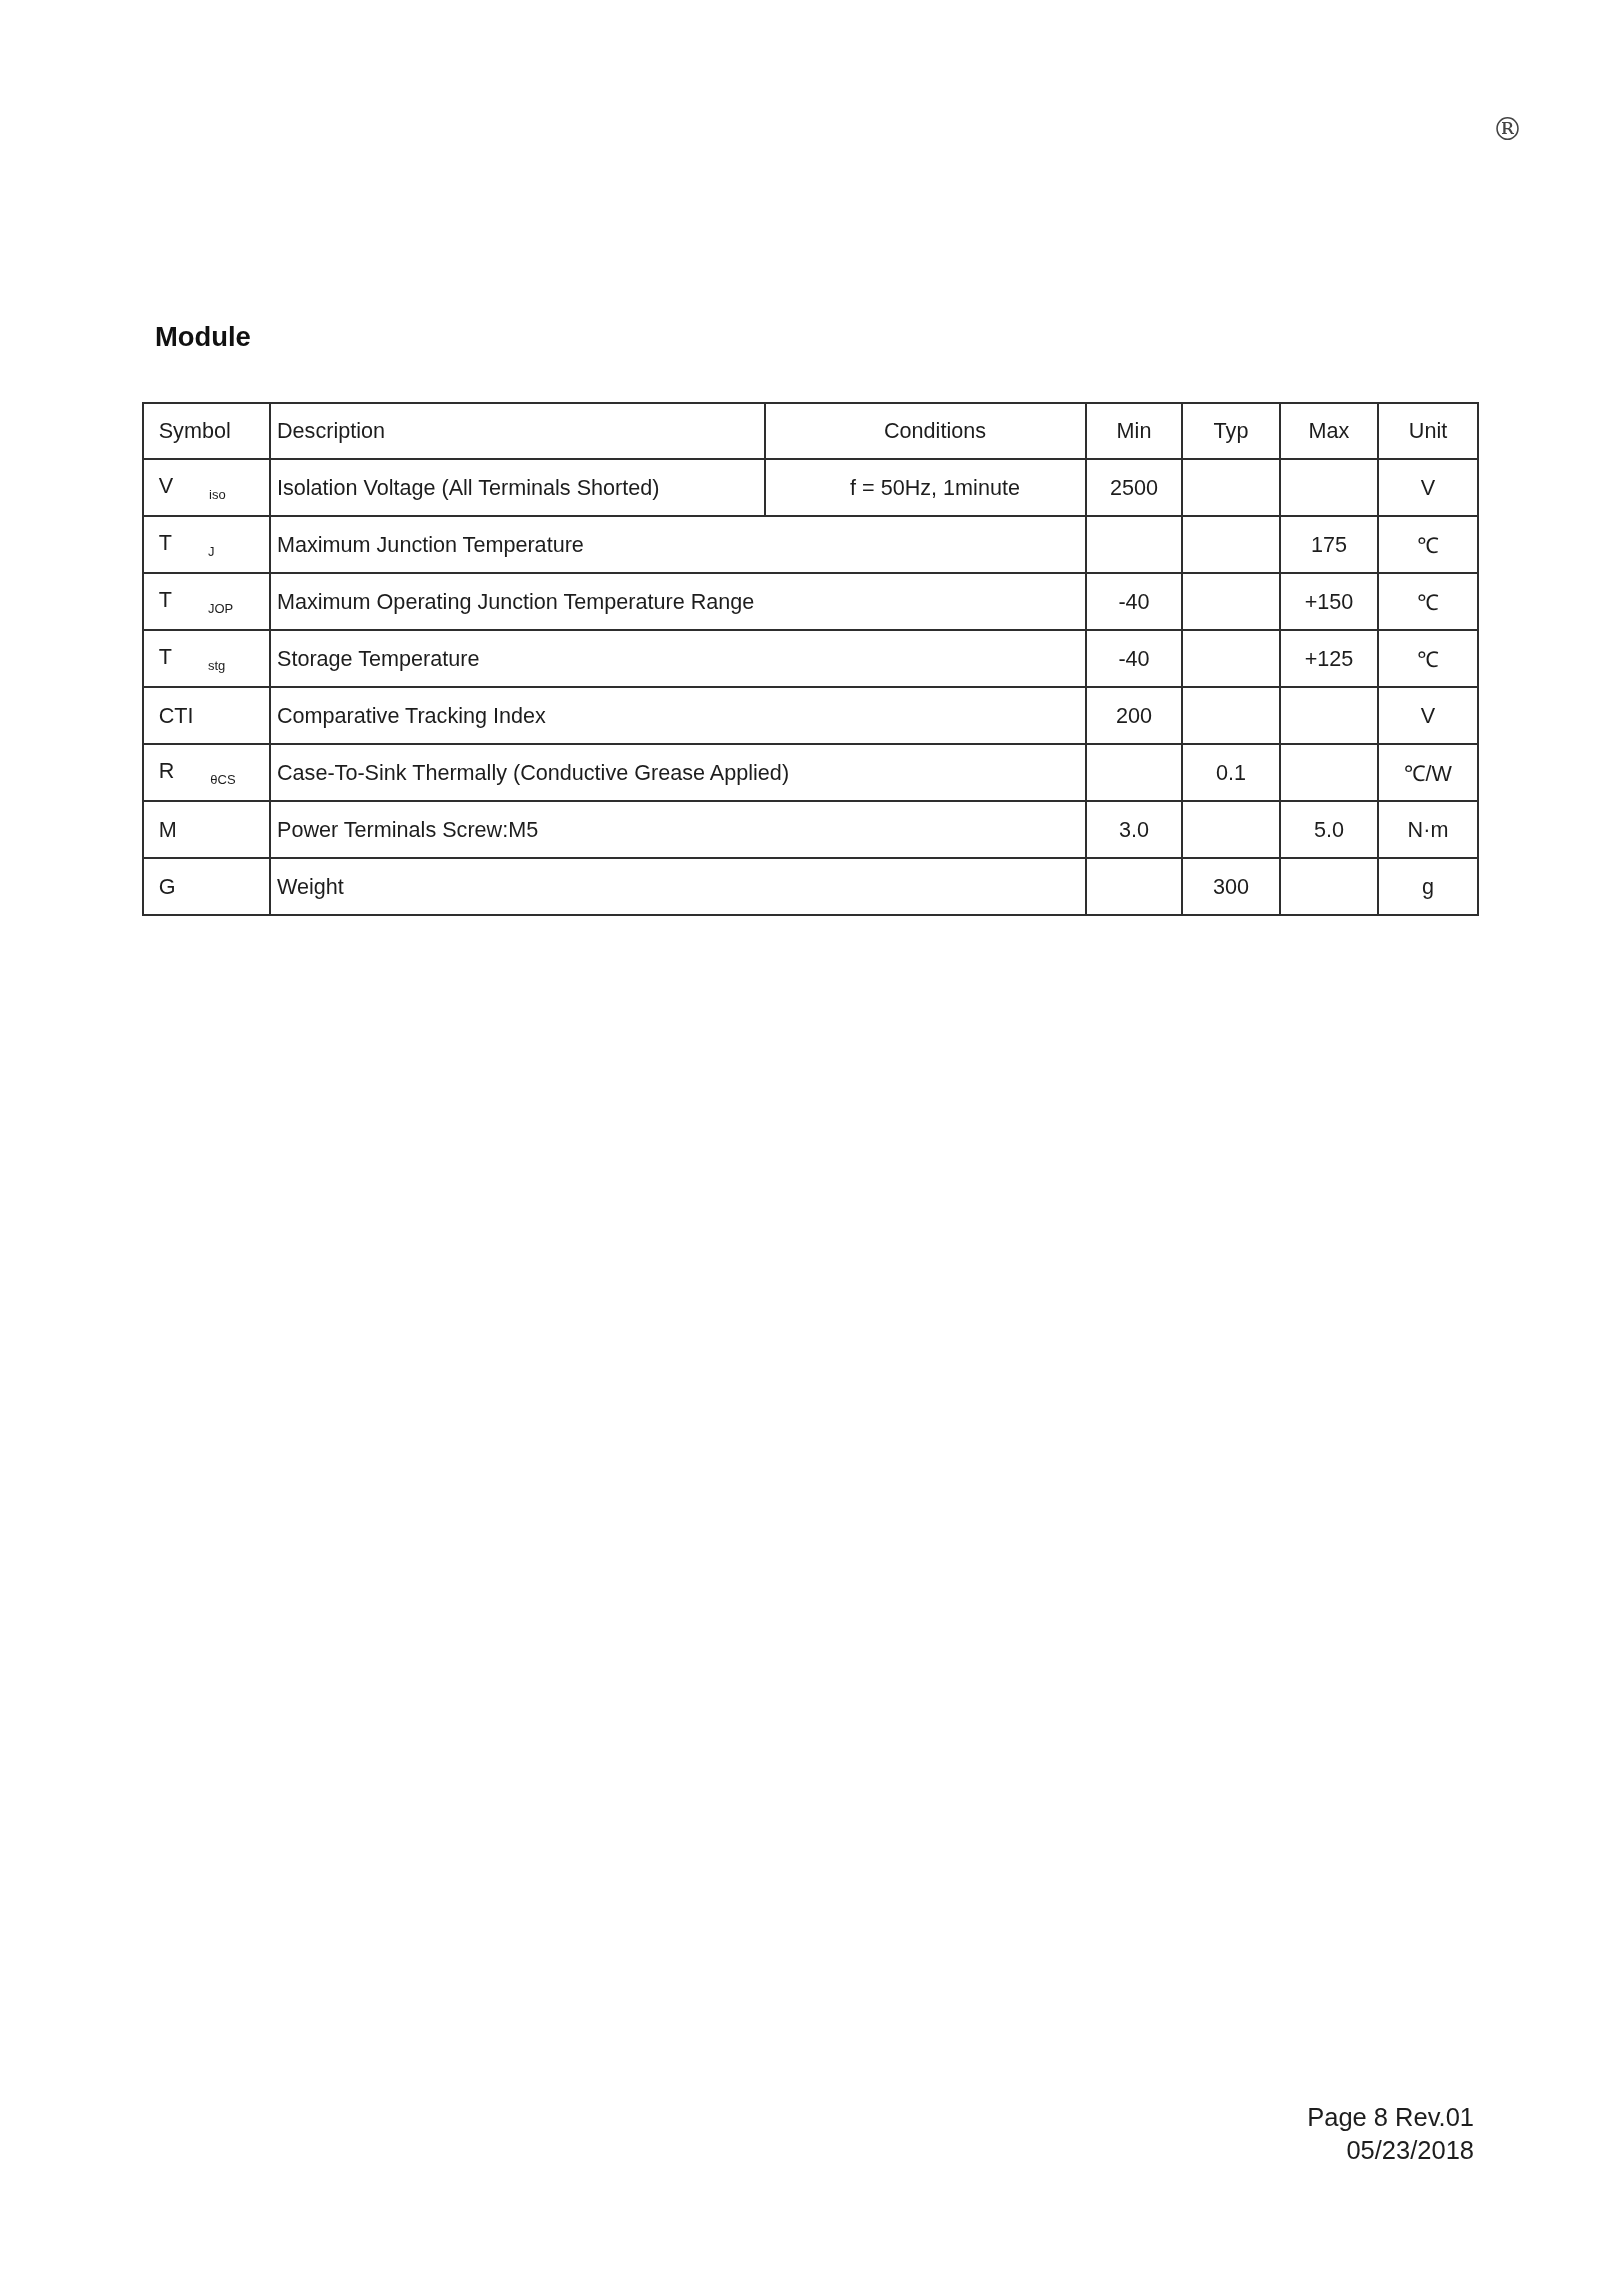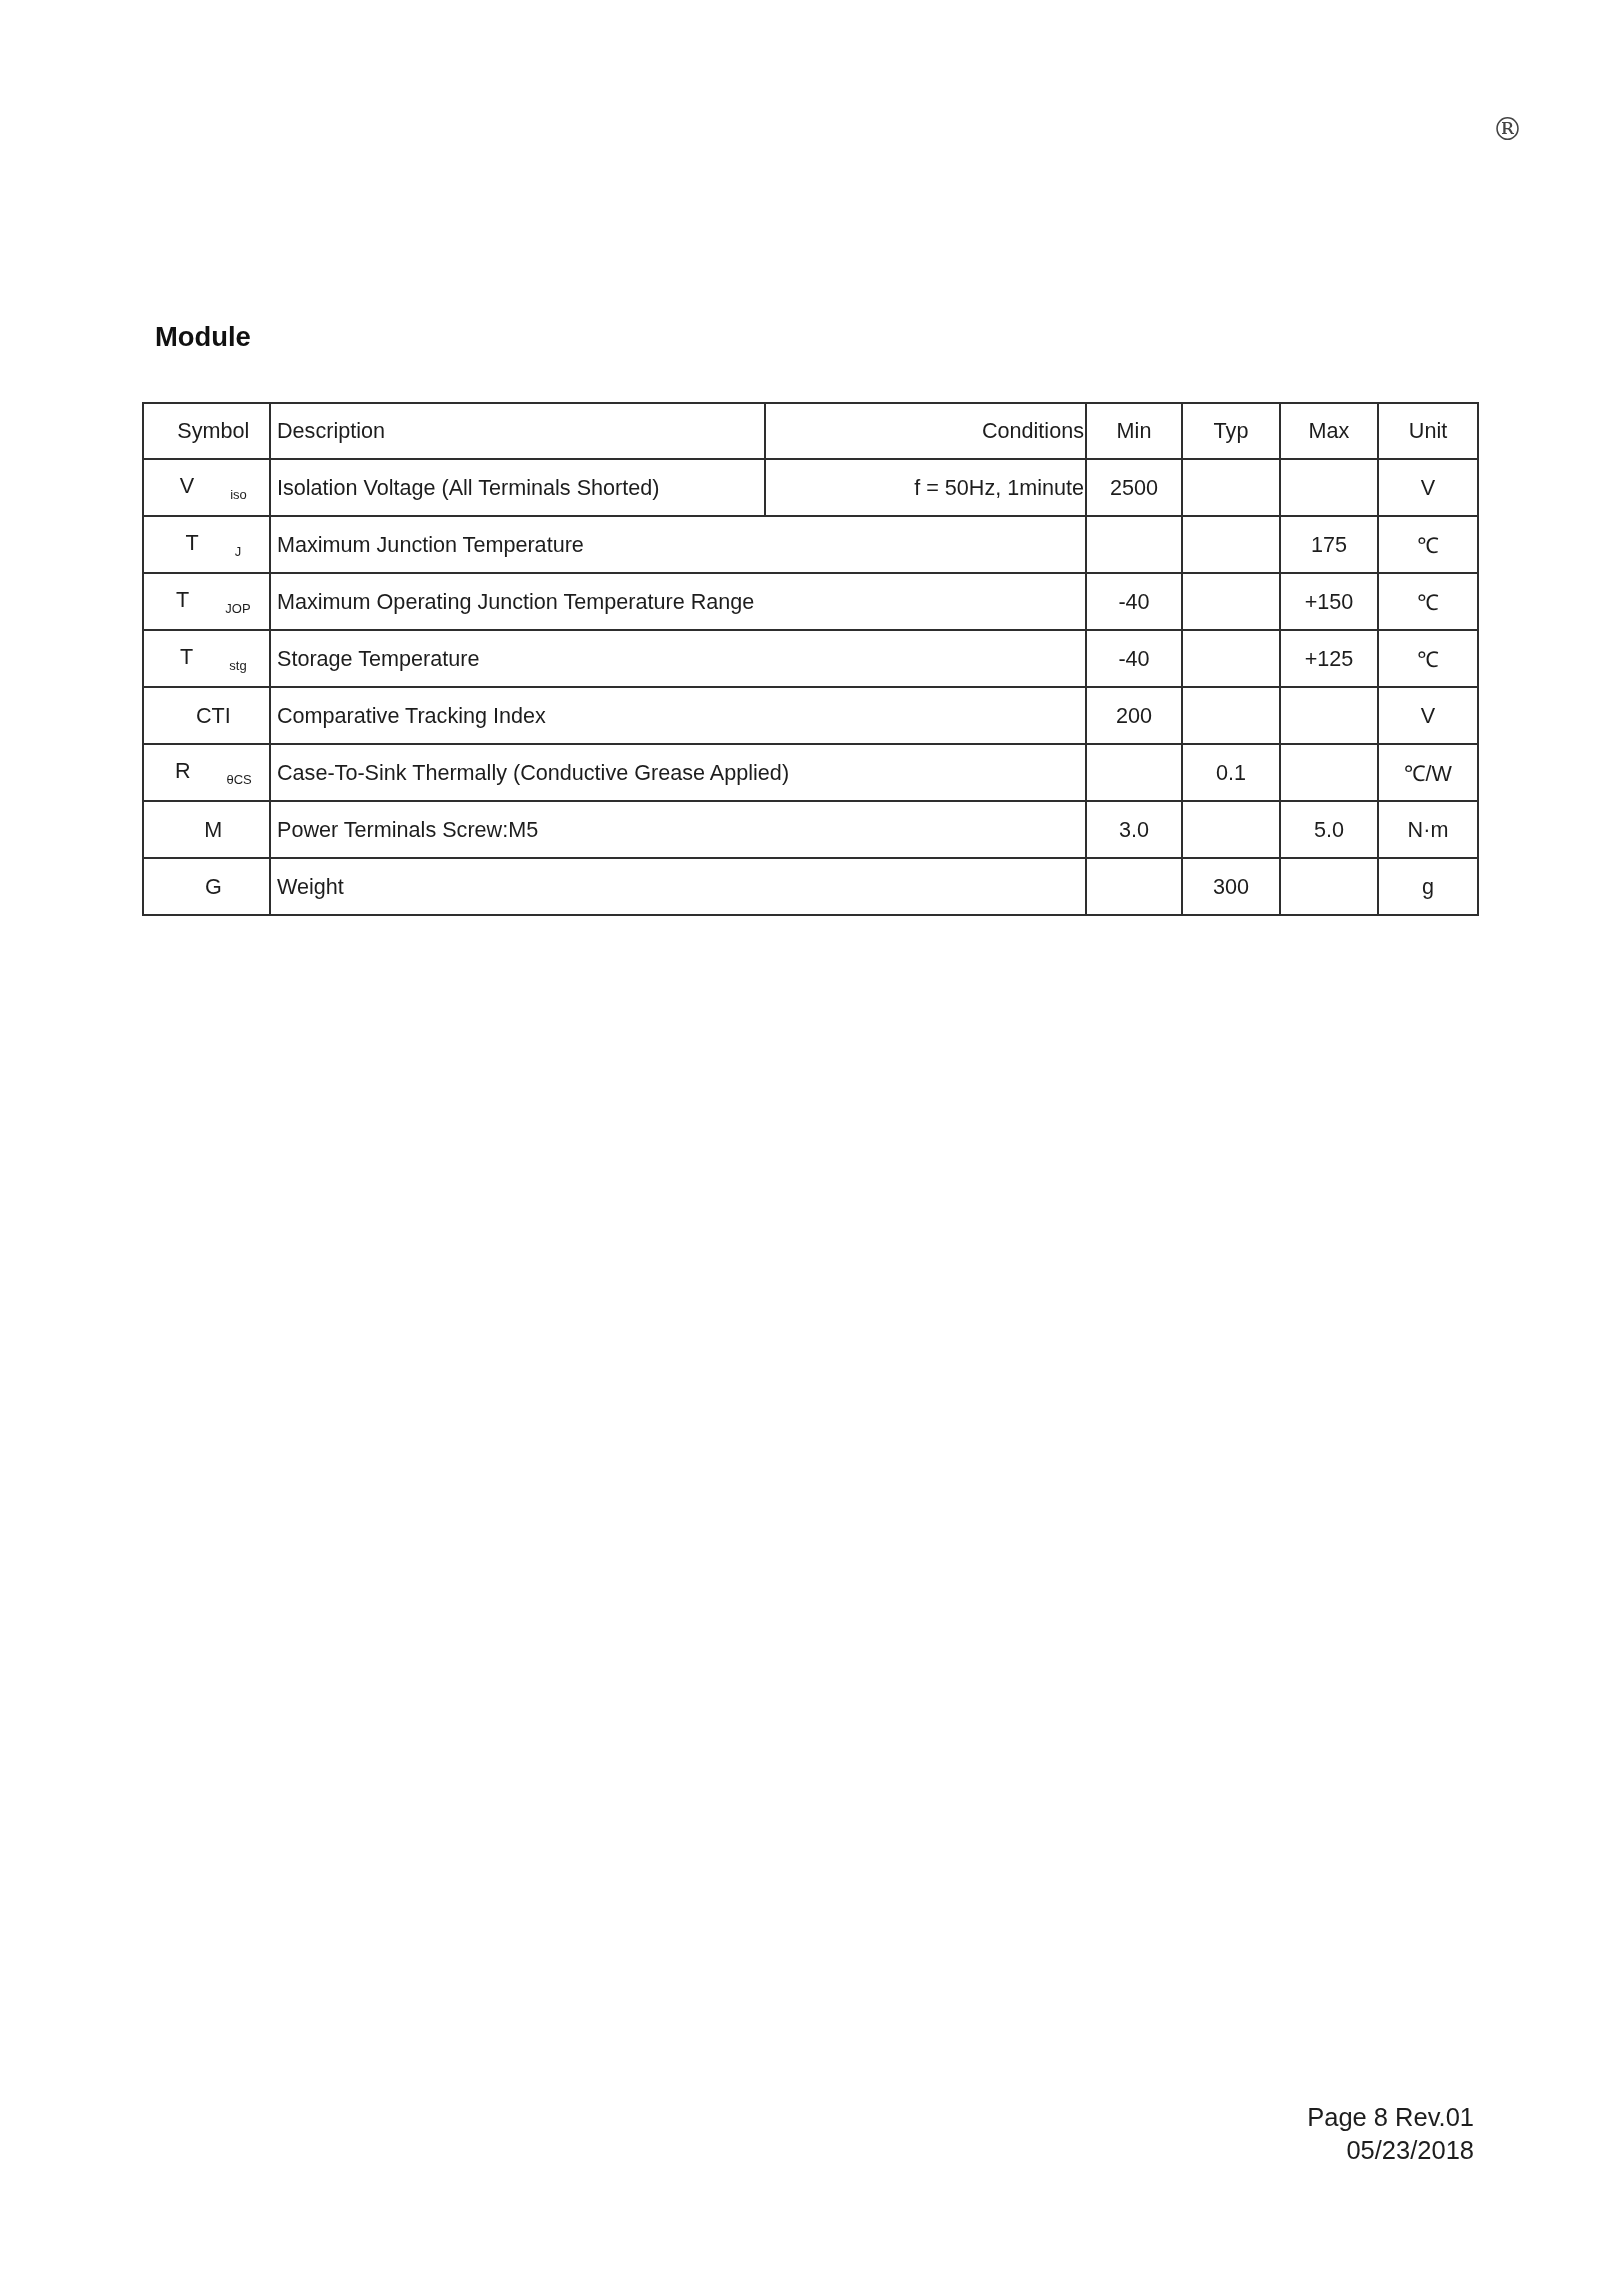--- a/index.html
+++ b/index.html
@@ -36,23 +36,23 @@
     font-size:21.6px; color:#1d1d1d;
   }
   table.spec th, table.spec td {
     border:2px solid #2e2e2e;
     vertical-align:middle;
     overflow:hidden; white-space:nowrap;
   }
   table.spec thead tr { height:56px; }
   table.spec tbody tr { height:57px; }
   table.spec th { font-weight:normal; }
-  .col-sym  { padding-left:14.7px; text-align:center; }
+  .col-sym  { padding-left:14.7px; text-align:left; }
   .col-desc { padding-left:6px; text-align:left; }
-  .col-cond { padding-left:20px; text-align:right; }
+  .col-cond { padding-left:20px; text-align:center; }
   .col-num  { text-align:center; }
   td.col-sym sub { font-size:13px;margin-left:36px; }
 
   
   .footer-left {
     position:absolute; left:142px; top:2101px;
     font-size:25.5px; line-height:33px; color:#1d1d1d;
   }
   .footer-left a {
     color:#0b0bdc; text-decoration:underline; margin-left:6.9px;

